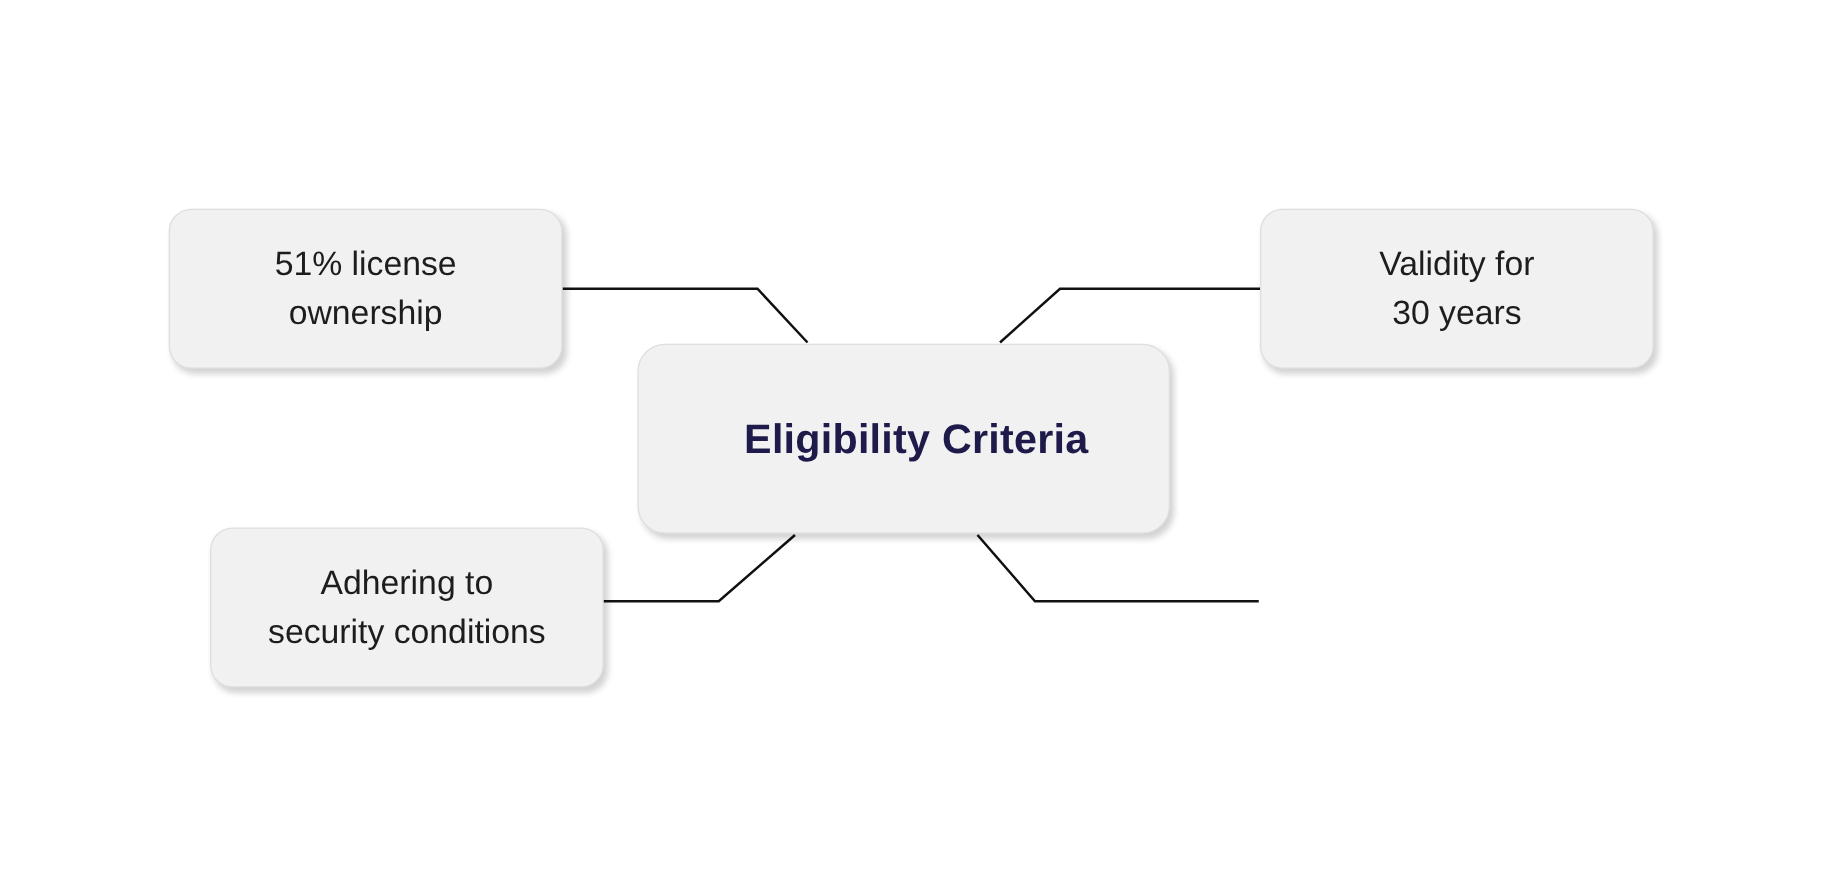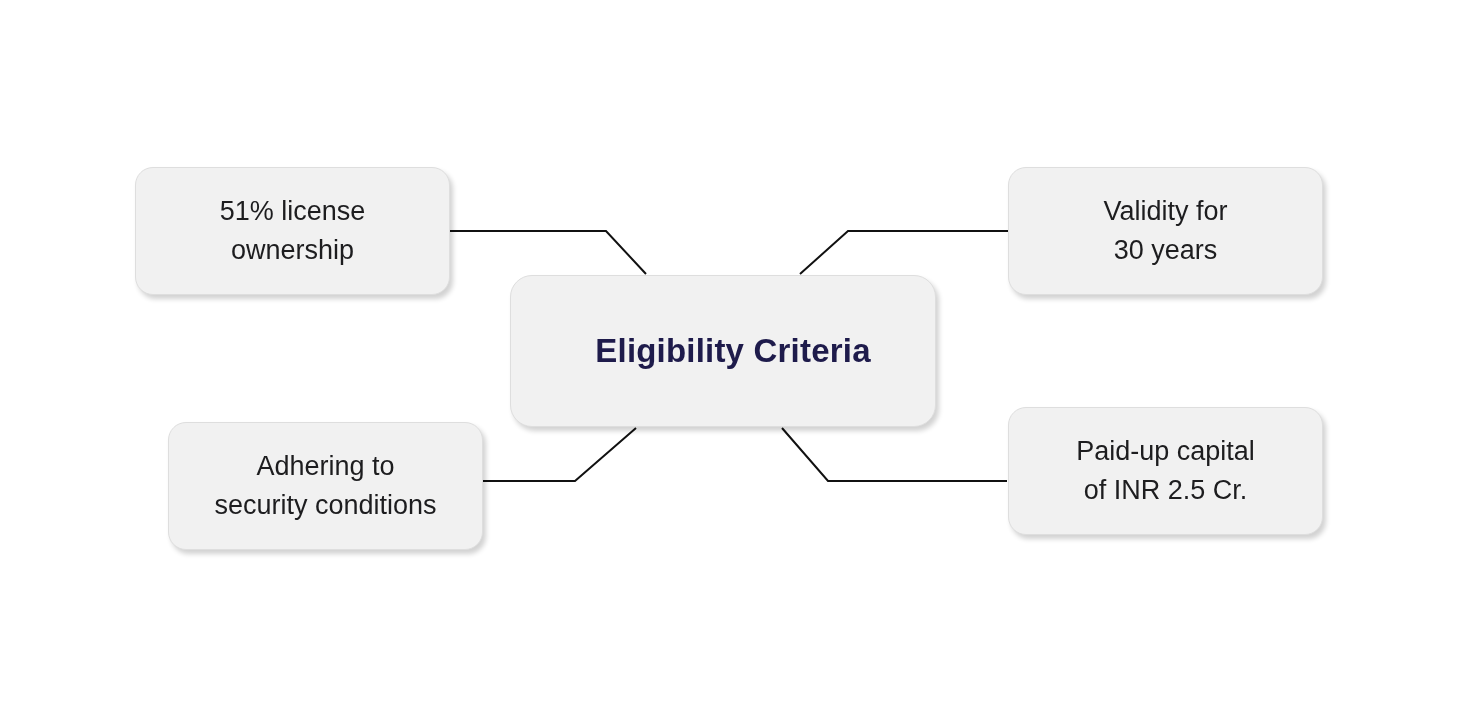--- a/index.html
+++ b/index.html
@@ -90,22 +90,18 @@
   <div class="node leaf" style="left:1008px; top:167px;">
     <span class="node-label">Validity for
 30 years</span>
   </div>
 
   <div class="node leaf" style="left:135px; top:422px;margin-left:33px;">
     <span class="node-label">Adhering to
 security conditions</span>
   </div>
 
-  <div class="node leaf" style="left:1008px; top:407px;">
-    <span class="node-label">Paid-up capital
-of INR 2.5 Cr.</span>
-  </div>
 
   <div class="node center" style="left:510px; top:275px;">
     <span class="node-label">Eligibility Criteria</span>
   </div>
 
 </div>
 
 </body></html>

